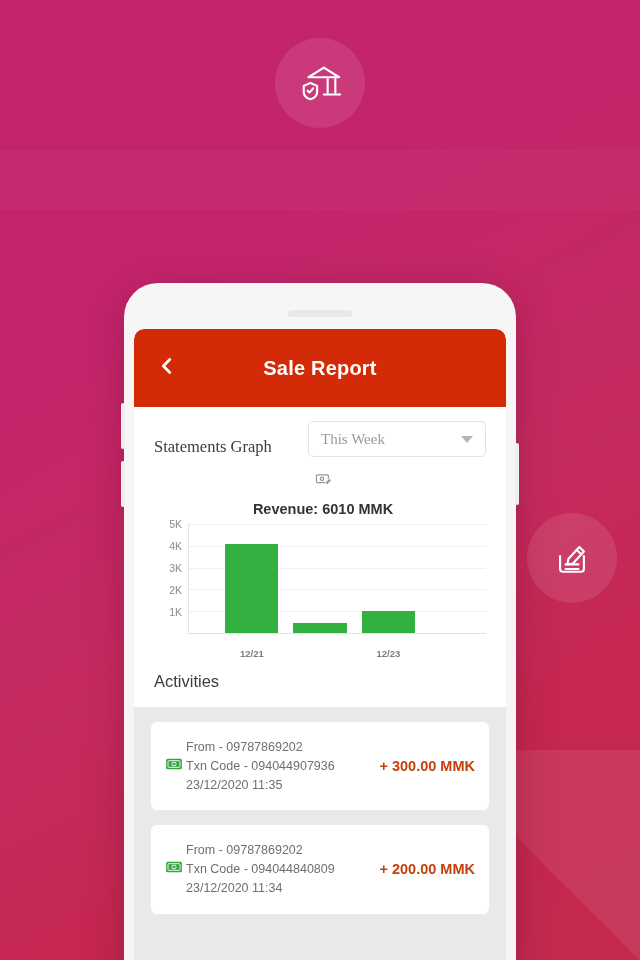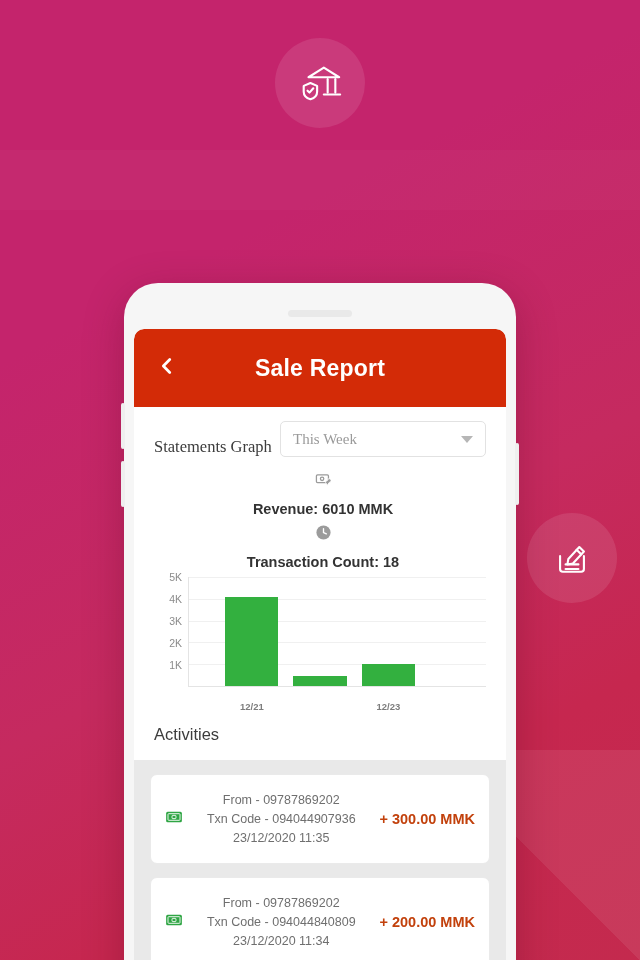--- a/index.html
+++ b/index.html
@@ -70,35 +70,35 @@
     display:flex; align-items:center; position:relative;
     border-radius:10px 10px 0 0;
   }
   #back-button{
     width:46px; height:46px; margin-left:10px;
     display:flex; align-items:center; justify-content:center;
     cursor:pointer;
   }
   #appbar-title{
     position:absolute; left:0; right:0; text-align:center;
-    color:#fff; font-size:23px; font-weight:bold; letter-spacing:.2px;
+    color:#fff; font-size:20px; font-weight:bold; letter-spacing:.2px;
     pointer-events:none;
   }
 
   
   #report-card{ background:#fff; padding:14px 20px 16px 20px; }
 
   #graph-head{
     display:flex; align-items:flex-end; justify-content:space-between;
     margin-bottom:14px;
     font-family:Liberation Serif, serif;
   }
   #statements-label{ font-size:16.5px; color:#3c3c3c; }
   #period-select{
-    width:206px; height:36px;
+    width:178px; height:36px;
     border:1px solid #e2e2e2; border-radius:5px;
     display:flex; align-items:center; justify-content:space-between;
     padding:0 12px; background:#fff; cursor:pointer;
   }
   #period-value{ font-size:15px; color:#9a9a9a; }
   .caret{ width:0;height:0;border-left:6px solid transparent;border-right:6px solid transparent;border-top:7px solid #b6b6b6; }
 
   .stat-row{ display:flex; align-items:center; gap:9px; margin:2px 0 7px 6px;flex-direction:column; }
   .stat-text{ font-size:14.5px; font-weight:bold; color:#333; }
 
@@ -119,21 +119,21 @@
     font-size:9.5px; color:#7d7d7d; font-weight:bold; white-space:nowrap;
   }
 
   #activities-title{ font-size:16.5px; color:#3c3c3c; margin-top:20px; }
 
   
   #activity-list{ padding:14px 16px 0 16px; }
   .activity-card{
     background:#fff; border:1px solid #eaeaea; border-radius:7px;
     padding:16px 14px; margin-bottom:13px;
-    display:flex; align-items:center; gap:12px;text-align:center;
+    display:flex; align-items:center; gap:3px;
   }
   .activity-body{ flex:1; }
   .activity-line{ font-size:12.5px; color:#6f6f6f; line-height:1.5; }
   .activity-amount{ font-size:14.5px; font-weight:bold; color:#c2410c; white-space:nowrap; }
 </style>
 </head>
 <body>
 
 <div id="backdrop">
   <div id="backdrop-band"></div>
@@ -198,29 +198,20 @@
         <span>
           <svg width="17" height="17" viewBox="0 0 24 24" fill="none" stroke="#9b9b9b" stroke-width="1.8">
             <rect x="2" y="5.5" width="17" height="11" rx="1.6"></rect>
             <circle cx="10" cy="11" r="2.4"></circle>
             <path d="M17.5 13.5 a2.6 2.6 0 1 1 2.6 2.6 l-2.6 4 l-2.6 -4 a2.6 2.6 0 0 1 2.6 -2.6 z" fill="#9b9b9b" stroke="#ffffff" stroke-width="1.2"></path>
           </svg>
         </span>
         <span class="stat-text">Revenue: 6010 MMK</span>
       </div>
 
-      <div class="stat-row">
-        <span>
-          <svg width="17" height="17" viewBox="0 0 24 24">
-            <circle cx="12" cy="12" r="10" fill="#9b9b9b"></circle>
-            <path d="M12 6.5 V12 L16 14" stroke="#ffffff" stroke-width="1.9" fill="none" stroke-linecap="round"></path>
-          </svg>
-        </span>
-        <span class="stat-text">Transaction Count: 18</span>
-      </div>
 
       <div id="chart">
         <div id="chart-plot">
             <div class="gridline" style="top: 0%;">
               <div class="ytick" style="top: 0%;">5K</div>
             </div>
             <div class="gridline" style="top: 20%; text-align: right;">
               <div class="ytick" style="top: 20%;">4K</div>
             </div>
             <div class="gridline" style="top: 40%;">

